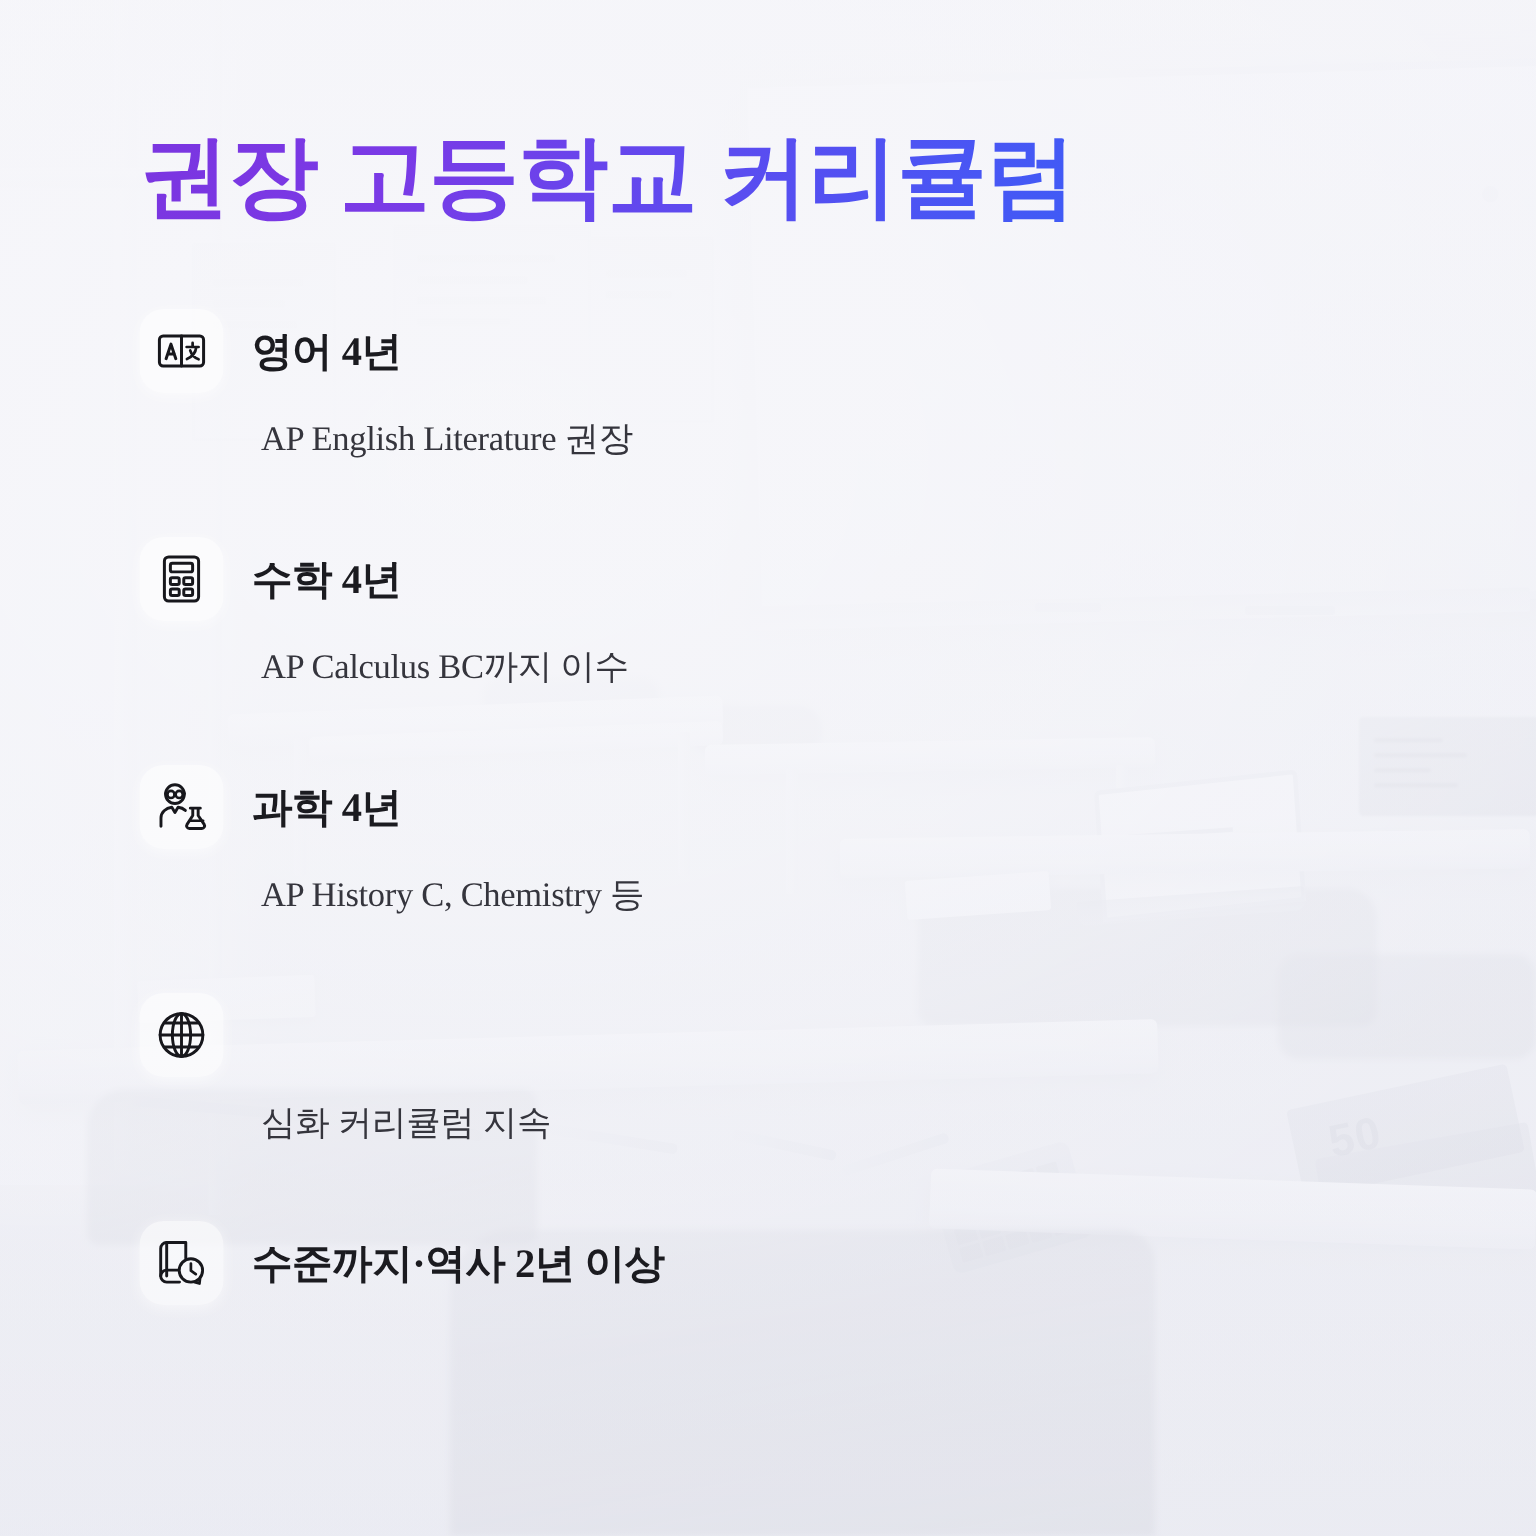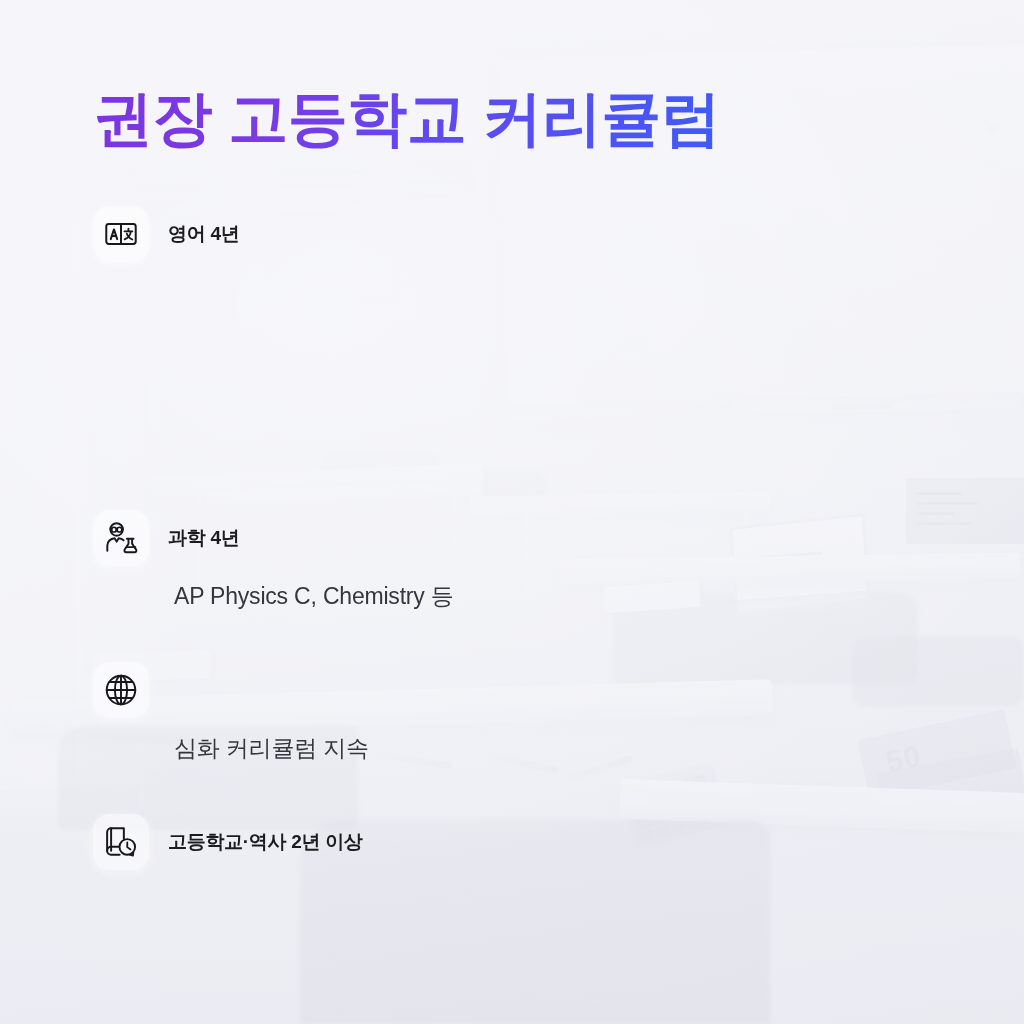--- a/index.html
+++ b/index.html
@@ -253,20 +253,21 @@
   .bg-tint {
     position: absolute;
     inset: 0;
     background: linear-gradient(160deg, rgba(236,236,244,0.40) 0%, rgba(228,229,239,0.34) 100%);
   }
 
   
   .content {
     position: absolute;
     inset: 0;
+    font-family: Liberation Serif, serif;
   }
   .title {
     position: absolute;
     left: 93px;
     top: 84px;
     font-size: 60px;
     font-weight: 700;
     letter-spacing: -0.5px;
     line-height: 1.15;
     white-space: nowrap;
@@ -303,21 +304,21 @@
     display: flex;
     align-items: center;
     justify-content: center;
   }
   .icon-tile svg {
     display: block;
     width: 38px;
     height: 38px;
   }
   .row-title {
-    font-size: 19px;
+    font-size: 27px;
     font-weight: 700;
     color: #1b1b20;
     letter-spacing: -0.3px;
     white-space: nowrap;
   }
   .row-sub {
     margin-top: 15px;
     margin-left: 81px;
     font-size: 23px;
     font-weight: 400;
@@ -443,23 +444,38 @@
             <svg viewBox="0 0 40 40" fill="none" stroke="#17171c" stroke-width="2.1" stroke-linecap="round" stroke-linejoin="round">
               <rect x="4.5" y="9.5" width="31" height="21" rx="2.6"></rect>
               <line x1="20" y1="9.5" x2="20" y2="30.5"></line>
               <path d="M9.2 25.4 L12.6 15.2 L16 25.4 M10.5 22.1 H15"></path>
               <path d="M27.8 14.3 V17.2 M23.6 17.2 H32 M30.4 17.2 c-0.5 4.2 -3 6.9 -6.6 8.4
                        M26.1 19.6 c1.0 3.4 3.1 5.3 5.9 6.2" stroke-width="1.9"></path>
             </svg>
           </div>
           <div class="row-title">영어 4년</div>
         </div>
+        <div class="row-sub">AP English Literature 권장</div>
       </div>
 
       <div class="row">
+        <div class="row-head">
+          <div class="icon-tile">
+            <svg viewBox="0 0 40 40" fill="none" stroke="#17171c" stroke-width="2.1" stroke-linecap="round" stroke-linejoin="round">
+              <rect x="8" y="4.5" width="24" height="31" rx="3"></rect>
+              <rect x="12.2" y="9" width="15.6" height="6" rx="1.4"></rect>
+              <rect x="12.2" y="19.2" width="6.2" height="4.6" rx="1.2"></rect>
+              <rect x="21.6" y="19.2" width="6.2" height="4.6" rx="1.2"></rect>
+              <rect x="12.2" y="27" width="6.2" height="4.6" rx="1.2"></rect>
+              <rect x="21.6" y="27" width="6.2" height="4.6" rx="1.2"></rect>
+            </svg>
+          </div>
+          <div class="row-title">수학 4년</div>
+        </div>
+        <div class="row-sub">AP Calculus BC까지 이수</div>
       </div>
 
       <div class="row">
         <div class="row-head">
           <div class="icon-tile">
             <svg viewBox="0 0 40 40" fill="none" stroke="#17171c" stroke-width="2.05" stroke-linecap="round" stroke-linejoin="round">
               <circle cx="15.4" cy="11" r="6.6"></circle>
               <circle cx="12.6" cy="11.2" r="2.5" stroke-width="1.8"></circle>
               <circle cx="18.4" cy="11.2" r="2.5" stroke-width="1.8"></circle>
               <line x1="15.1" y1="11.2" x2="15.9" y2="11.2" stroke-width="1.8"></line>
@@ -468,21 +484,21 @@
               <path d="M5.6 33.5 V27.8 c0-4.0 3.4-7.2 7.6-7.6 l2.2 3.6 l2.2-3.6
                        c2.0 0.2 3.8 1.0 5.1 2.2"></path>
               <path d="M26.2 20.8 h7.0 M27.9 20.8 v5.2 L23.9 32.2
                        c-0.8 1.3 0.1 2.9 1.6 2.9 h8.8 c1.5 0 2.4-1.6 1.6-2.9
                        L31.7 26 v-5.2"></path>
               <line x1="26.0" y1="29.6" x2="35.2" y2="29.6" stroke-width="1.8"></line>
             </svg>
           </div>
           <div class="row-title">과학 4년</div>
         </div>
-        <div class="row-sub">AP Physics C, Chemistry 등</div>
+        <div class="row-sub">AP History C, Chemistry 등</div>
       </div>
 
       <div class="row">
         <div class="row-head">
           <div class="icon-tile">
             <svg viewBox="0 0 40 40" fill="none" stroke="#17171c" stroke-width="2.05" stroke-linecap="round" stroke-linejoin="round">
               <circle cx="20" cy="20" r="15"></circle>
               <ellipse cx="20" cy="20" rx="6.4" ry="15"></ellipse>
               <line x1="5" y1="20" x2="35" y2="20"></line>
               <path d="M8.2 11.6 h23.6 M8.2 28.4 h23.6"></path>
@@ -499,19 +515,19 @@
             <svg viewBox="0 0 40 40" fill="none" stroke="#17171c" stroke-width="2.05" stroke-linecap="round" stroke-linejoin="round">
               <path d="M9.6 5.6 h13.4 v11.2 M9.6 5.6 c-2.3 0-4.2 1.9-4.2 4.2
                        v19.4 c0 2.3 1.9 4.2 4.2 4.2 h9.0"></path>
               <line x1="9.6" y1="5.6" x2="9.6" y2="29.2"></line>
               <path d="M5.4 29.2 c0-2.3 1.9-4.2 4.2-4.2 h8.0"></path>
               <circle cx="26.6" cy="25.2" r="8.2"></circle>
               <path d="M26.6 20.4 v5.0 l3.4 2.4" stroke-width="1.9"></path>
               <path d="M33.0 31.0 l-0.4 3.4 l-3.3-1.0" stroke-width="1.9"></path>
             </svg>
           </div>
-          <div class="row-title">고등학교·역사 2년 이상</div>
+          <div class="row-title">수준까지·역사 2년 이상</div>
         </div>
       </div>
 
     </div>
   </div>
 </div>
 
 </body></html>

